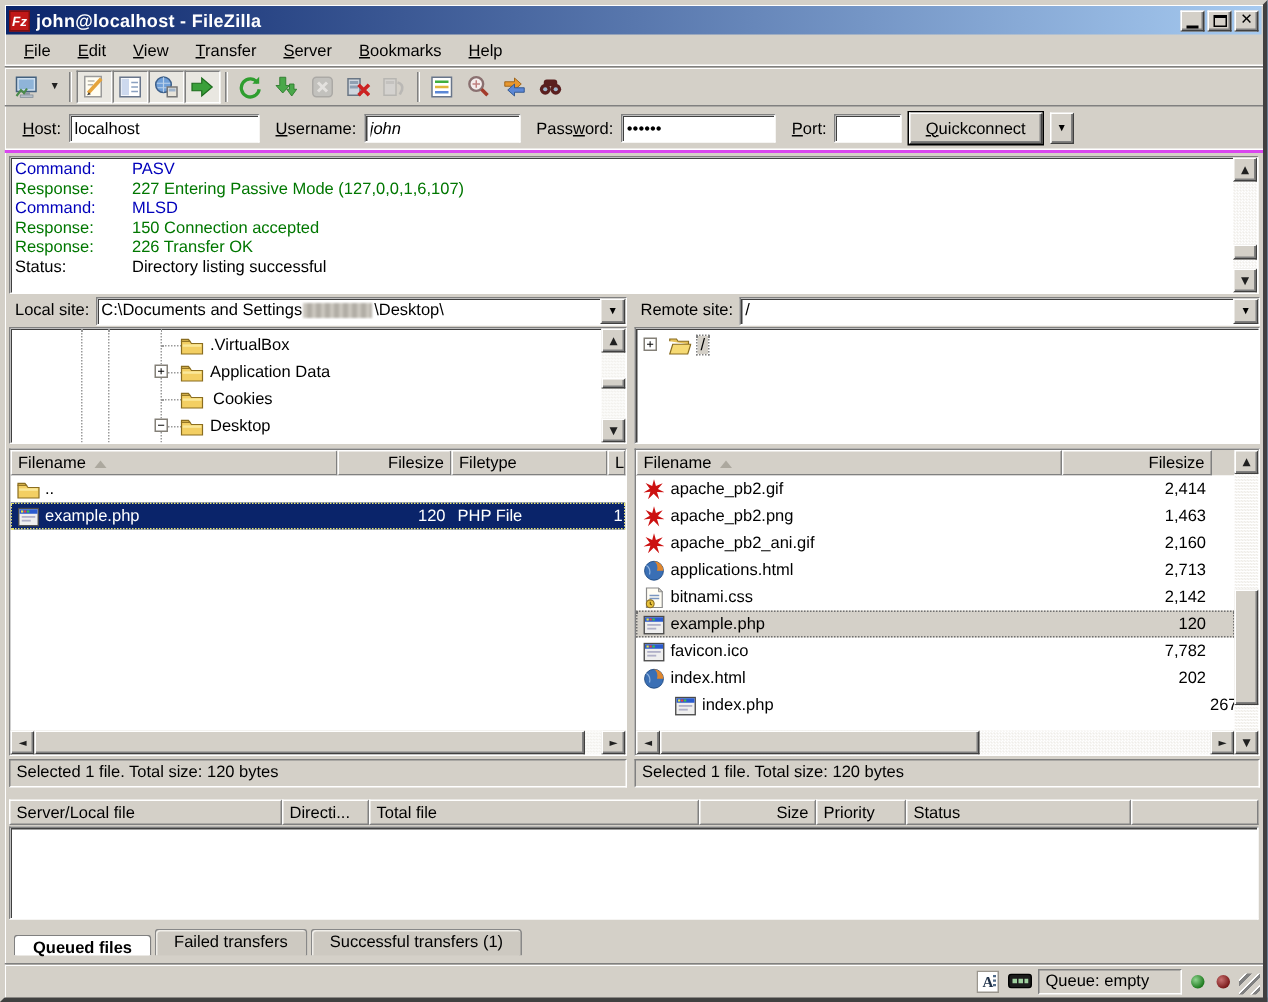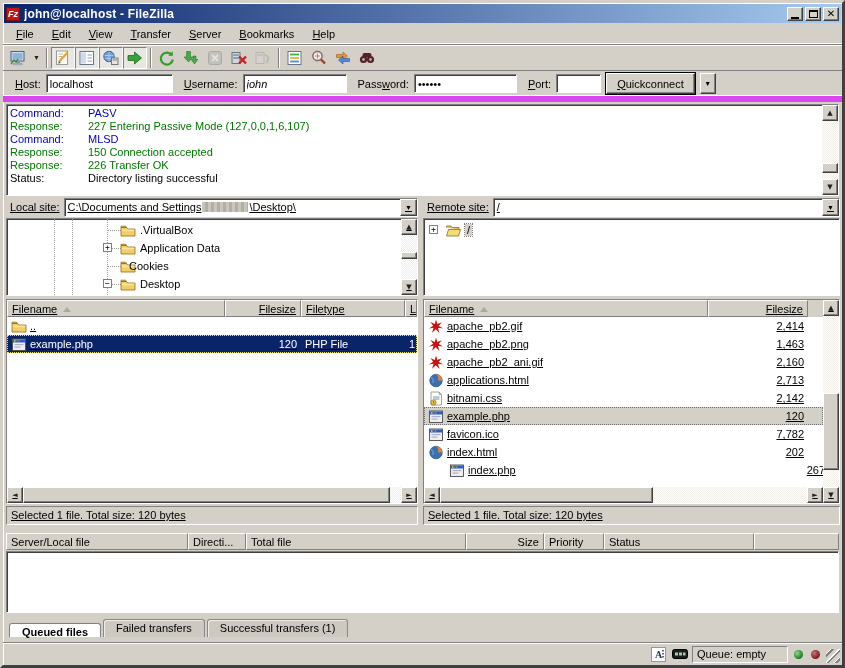--- a/index.html
+++ b/index.html
@@ -28,21 +28,21 @@
   .toolbar{height:27px;display:flex;align-items:center;padding:0 3px;flex:none;
            border-top:1px solid #808080;border-bottom:1px solid #808080;box-shadow:inset 0 1px 0 #fff;}
   .tb-btn{width:24px;height:22px;display:flex;align-items:center;justify-content:center;border:1px solid transparent;flex:none;}
   .tb-btn.pressed{border-color:#808080 #fff #fff #808080;background:#e9e7e1;}
   .tb-btn.disabled{opacity:.55;filter:grayscale(1);}
   .tb-ico svg{display:block;}
   .tb-drop{width:13px;height:22px;display:flex;align-items:center;justify-content:center;font-size:7px;color:#202020;flex:none;}
   .tb-sep{width:2px;height:20px;border-left:1px solid #808080;border-right:1px solid #fff;margin:0 3px;flex:none;}
   
   .quickbar{height:31px;display:flex;align-items:center;padding:0 6px;gap:5px;flex:none;
-            border-bottom:6px solid #d946ef;box-shadow:inset 0 -1px 0 #fff;}
+            border-bottom:2px solid #d946ef;box-shadow:inset 0 -1px 0 #fff;}
   .qc-label{white-space:nowrap;margin-left:6px;}
   .qc-label u{text-decoration:underline;}
   .qc-input{height:19px;border:1px solid;border-color:#808080 #fff #fff #808080;background:#fff;
             box-shadow:inset 1px 1px 0 #404040;padding:0 3px;font:inherit;outline:none;}
   .qc-btn{height:21px;padding:0 10px;background:#d4d0c8;border:1px solid;border-color:#fff #404040 #404040 #fff;
           box-shadow:inset -1px -1px 0 #808080, 0 0 0 1px #000;font:inherit;white-space:nowrap;}
   .qc-btn u{text-decoration:underline;}
   .qc-drop{width:16px;height:21px;background:#d4d0c8;border:1px solid;border-color:#fff #404040 #404040 #fff;
            box-shadow:inset -1px -1px 0 #808080;font-size:7px;display:flex;align-items:center;justify-content:center;}
   
@@ -59,21 +59,21 @@
            repeating-conic-gradient(#efede8 0% 25%, #ffffff 0% 50%) 0 0/2px 2px;}
   .hscroll{height:16px;display:flex;background:repeating-conic-gradient(#efede8 0% 25%, #ffffff 0% 50%) 0 0/2px 2px;flex:none;}
   .sbtn{width:16px;height:16px;flex:none;background:#d4d0c8;border:1px solid;border-color:#fff #404040 #404040 #fff;
         box-shadow:inset -1px -1px 0 #808080;display:flex;align-items:center;justify-content:center;
         font-size:7px;color:#202020;font-family:"DejaVu Sans",sans-serif;}
   .strack{flex:1;position:relative;}
   .sthumb{position:absolute;background:#d4d0c8;border:1px solid;border-color:#fff #404040 #404040 #fff;
           box-shadow:inset -1px -1px 0 #808080;}
   
   .panes{display:flex;flex:none;height:328px;margin:0 3px;}
-  .pane{display:flex;flex-direction:column;text-decoration:underline;}
+  .pane{display:flex;flex-direction:column;}
   .pane.local{width:412px;}
   .pane.remote{width:417px;}
   .vsplit{width:5px;flex:none;}
   .sitebar{height:20px;display:flex;align-items:center;flex:none;margin-bottom:1px;}
   .site-label{padding:0 4px;white-space:nowrap;}
   .combo{flex:1;height:19px;background:#fff;border:1px solid;border-color:#808080 #fff #fff #808080;
          box-shadow:inset 1px 1px 0 #404040;display:flex;align-items:center;overflow:hidden;}
   .combo-text{flex:1;padding:0 3px;white-space:nowrap;overflow:hidden;display:flex;align-items:center;}
   .combo-btn{width:17px;height:17px;flex:none;background:#d4d0c8;border:1px solid;border-color:#fff #404040 #404040 #fff;
              box-shadow:inset -1px -1px 0 #808080;display:flex;align-items:center;justify-content:center;font-size:7px;}
@@ -391,21 +391,21 @@
                 </svg></span>
               <span class="tlabel" style="left: 131px;">Application Data</span>
             </div>
             <div class="trow">
               <span class="conn" style="left: 100px; top: 9px;"></span>
               <span class="ticon" style="left: 113px; top: 2px;"><svg width="16" height="15" viewBox="0 0 16 15">
                   <path d="M1 4.5 h5.5 l1.2 1.5 H15 V13 H1z" fill="#f3cf63" stroke="#8a6d1f" stroke-width=".8"></path>
                   <path d="M1 4.5 V3.2 h4.6 l1 1.3z" fill="#e8c35a" stroke="#8a6d1f" stroke-width=".8"></path>
                   <rect x="1.8" y="6.6" width="12.4" height="1.6" fill="#fae89a"></rect>
                 </svg></span>
-              <span class="tlabel" style="left: 120px;">Cookies</span>
+              <span class="tlabel" style="left: 133px;">Cookies</span>
             </div>
             <div class="trow">
               <span class="conn" style="left: 100px; top: 9px;"></span>
               <span class="expander" style="left: 96px; top: 4px;">−</span>
               <span class="ticon" style="left: 113px; top: 2px;"><svg width="16" height="15" viewBox="0 0 16 15">
                   <path d="M1 4.5 h5.5 l1.2 1.5 H15 V13 H1z" fill="#f3cf63" stroke="#8a6d1f" stroke-width=".8"></path>
                   <path d="M1 4.5 V3.2 h4.6 l1 1.3z" fill="#e8c35a" stroke="#8a6d1f" stroke-width=".8"></path>
                   <rect x="1.8" y="6.6" width="12.4" height="1.6" fill="#fae89a"></rect>
                 </svg></span>
               <span class="tlabel" style="left: 131px;">Desktop</span>

